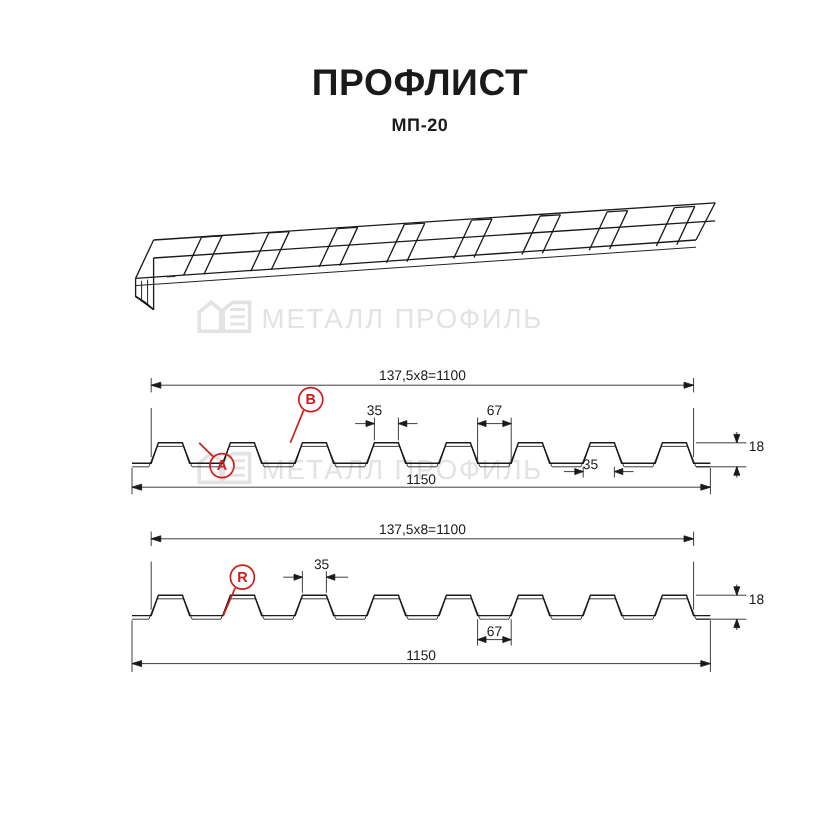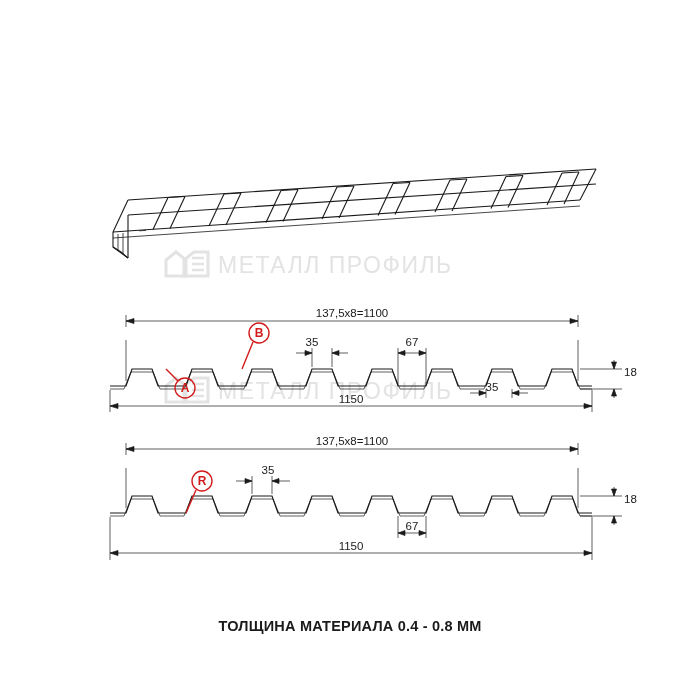--- a/index.html
+++ b/index.html
@@ -86,20 +86,24 @@
     fill: #1a1a1a;
     font-family: "Liberation Sans", sans-serif;
   }
   svg { display: block; }
 </style>
 </head>
 <body>
 
 <div class="page">
 
+  <div class="title-block">
+    <div class="title">ПРОФЛИСТ</div>
+    <div class="subtitle">МП-20</div>
+  </div>
 
   <div class="wm wm-1">
     <div class="wm-icon">
       <svg width="50" height="32" viewBox="0 0 50 32">
         <path d="M4 28 L4 12 L14 4 L24 12 L24 28 Z" fill="none" stroke="#e3e3e3" stroke-width="3"></path>
         <path d="M22 28 L22 12 L32 4 L46 4 L46 28 Z" fill="none" stroke="#e3e3e3" stroke-width="3"></path>
         <path d="M30 10 L42 10 M30 16 L42 16 M30 22 L42 22" stroke="#e3e3e3" stroke-width="2.5"></path>
       </svg>
     </div>
     <div class="wm-text">МЕТАЛЛ ПРОФИЛЬ</div>
@@ -339,15 +343,14 @@
     </g>
     <text class="dim-text" x="412" y="530" text-anchor="middle">67</text>
 
     <g>
       <circle cx="202" cy="481" r="10" fill="none" stroke="#d21b1b" stroke-width="1.4"></circle>
       <path d="M196 490 L186 513" stroke="#d21b1b" stroke-width="1.4" fill="none"></path>
       <text class="marker-letter" x="202" y="485" text-anchor="middle">R</text>
     </g>
   </svg>
 
-  <div class="footer-note">ТОЛЩИНА МАТЕРИАЛА 0.4 - 0.8 ММ</div>
 
 </div>
 
 </body></html>

